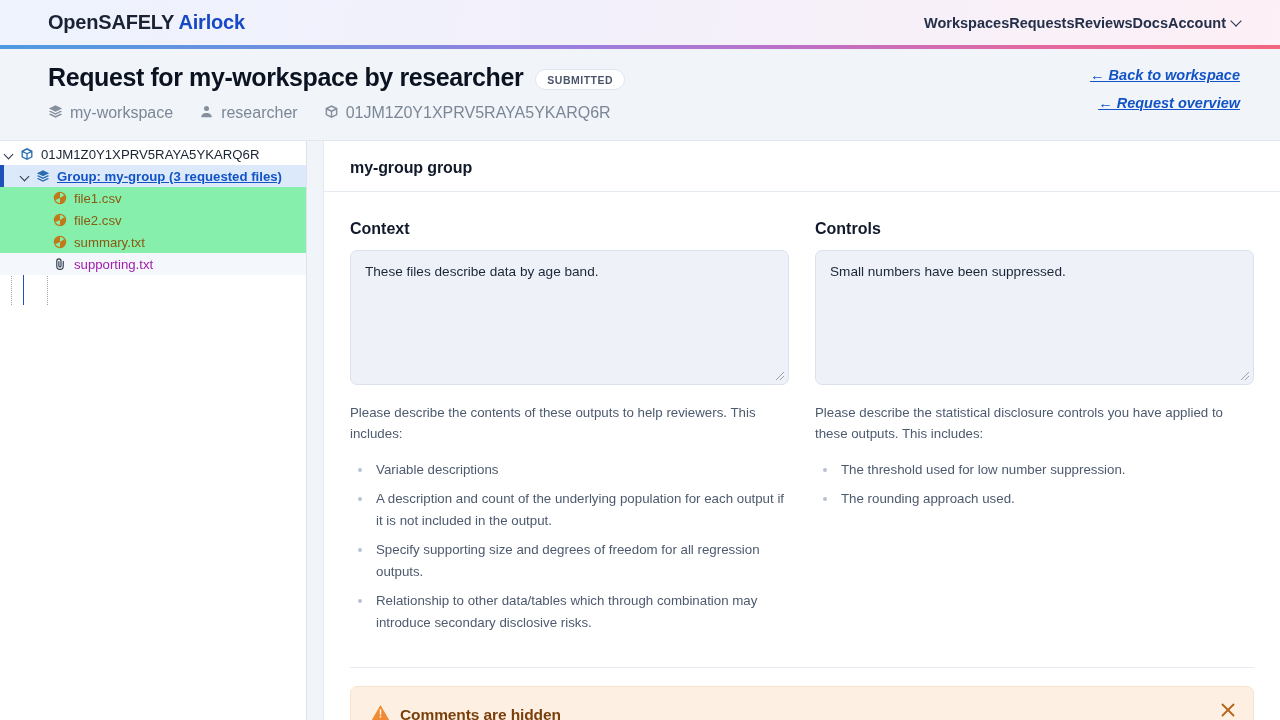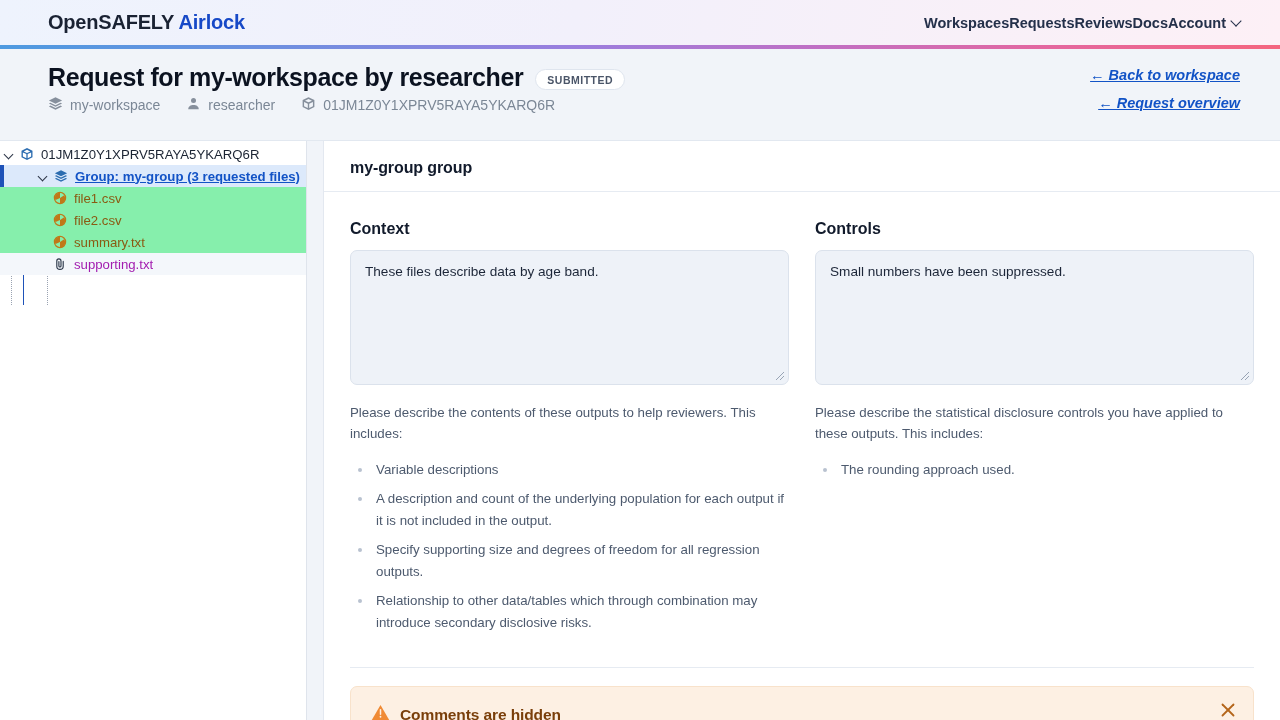--- a/index.html
+++ b/index.html
@@ -80,26 +80,26 @@
     color: #4a5568;
     font-size: 10.5px;
     font-weight: 700;
     letter-spacing: 0.5px;
     padding: 4px 11px 3px;
     border-radius: 999px;
     white-space: nowrap;
     transform: translateY(2px);
   }
   .metarow {
-    margin-top: 4px;
+    margin-top: 12px;
     display: flex;
     align-items: center;
     gap: 26px;
     color: #7b8796;
-    font-size: 14px;
+    font-size: 16px;
   }
   .metaitem { display: flex; align-items: center; gap: 7px; white-space: nowrap; }
   .metaitem svg { flex: none; }
   .headlinks {
     position: absolute;
     right: 40px;
     top: 18px;
     text-align: right;
     font-style: italic;
   }
@@ -157,21 +157,20 @@
   }
   .tree-row .ico { width: 16px; height: 16px; flex: none; margin-right: 6px; display: flex; align-items: center; justify-content: center; }
   .tree-row .lbl { overflow: hidden; text-overflow: ellipsis; }
 
   .row-root { padding-left: 4px; }
   .row-group {
     padding-left: 16px;
     background: #dce9fb;
     border-left: 4px solid #1e52b8;
     margin-left: 0;
-    justify-content: flex-end;
   }
   .row-group .lbl { color: #1253c6; font-weight: 600; text-decoration: underline; }
   .row-folder { padding-left: 28px; }
   .row-file { padding-left: 52px; }
   .row-file.requested { background: #86efac; }
   .row-file.requested .lbl { color: #8a5a12; }
   .row-file.support { background: #f4f7fb; }
   .row-file.support .lbl { color: #a21caf; }
 
   
@@ -475,20 +474,21 @@
             <h3>Controls</h3>
             <div class="ta-wrap">
               <textarea class="ta" placeholder="" style="">Small numbers have been suppressed.</textarea>
               <svg class="ta-grip" viewBox="0 0 10 10" stroke="#98a4b5" stroke-width="1">
                 <line x1="9" y1="1" x2="1" y2="9"></line>
                   <line x1="9" y1="5" x2="5" y2="9"></line>
               </svg>
             </div>
             <p class="helper">Please describe the statistical disclosure controls you have applied to these outputs. This includes:</p>
             <ul class="bullets">
+              <li>The threshold used for low number suppression.</li>
               <li>The rounding approach used.</li>
             </ul>
           </div>
 
         </div>
         <div class="divider"></div>
       </div>
 
       <div class="alert-wrap">
         <div class="alert">

